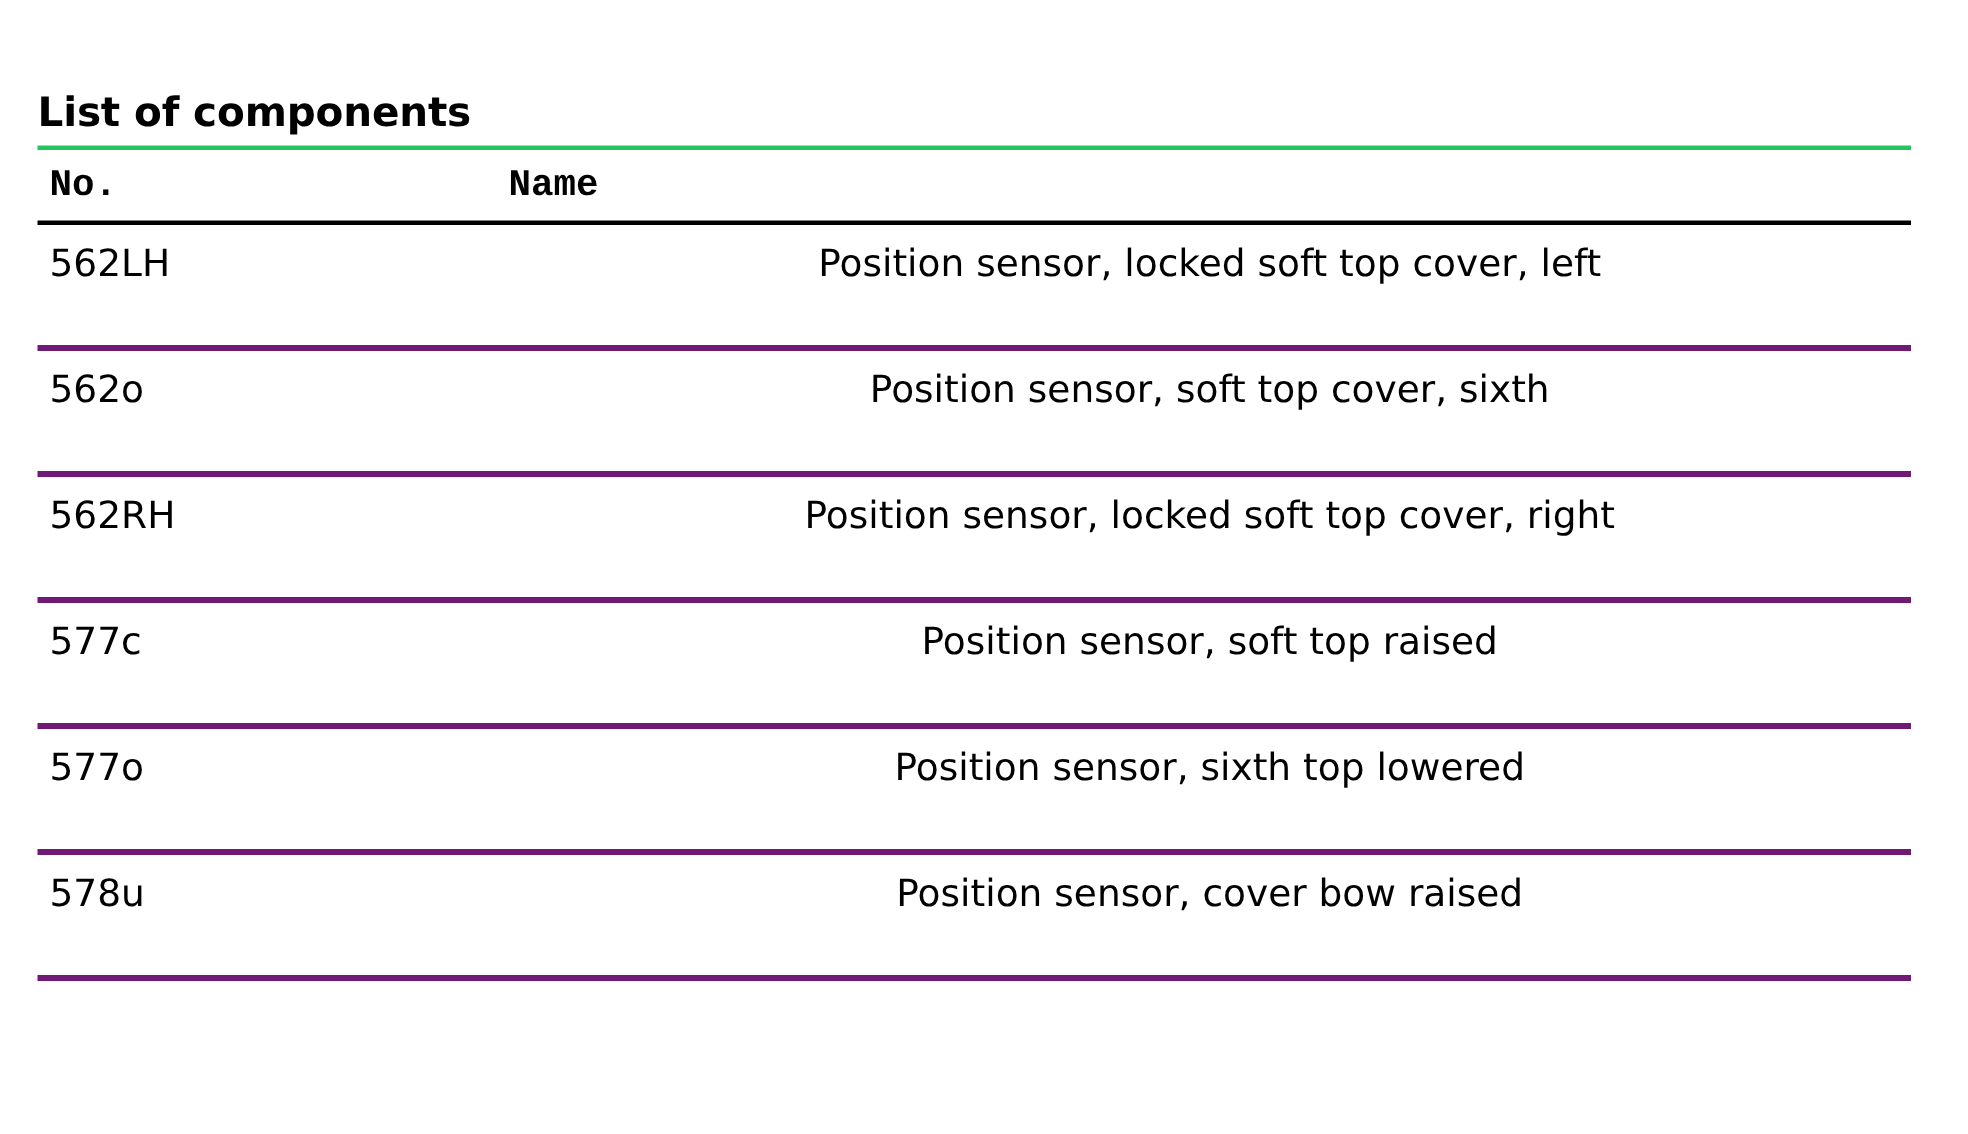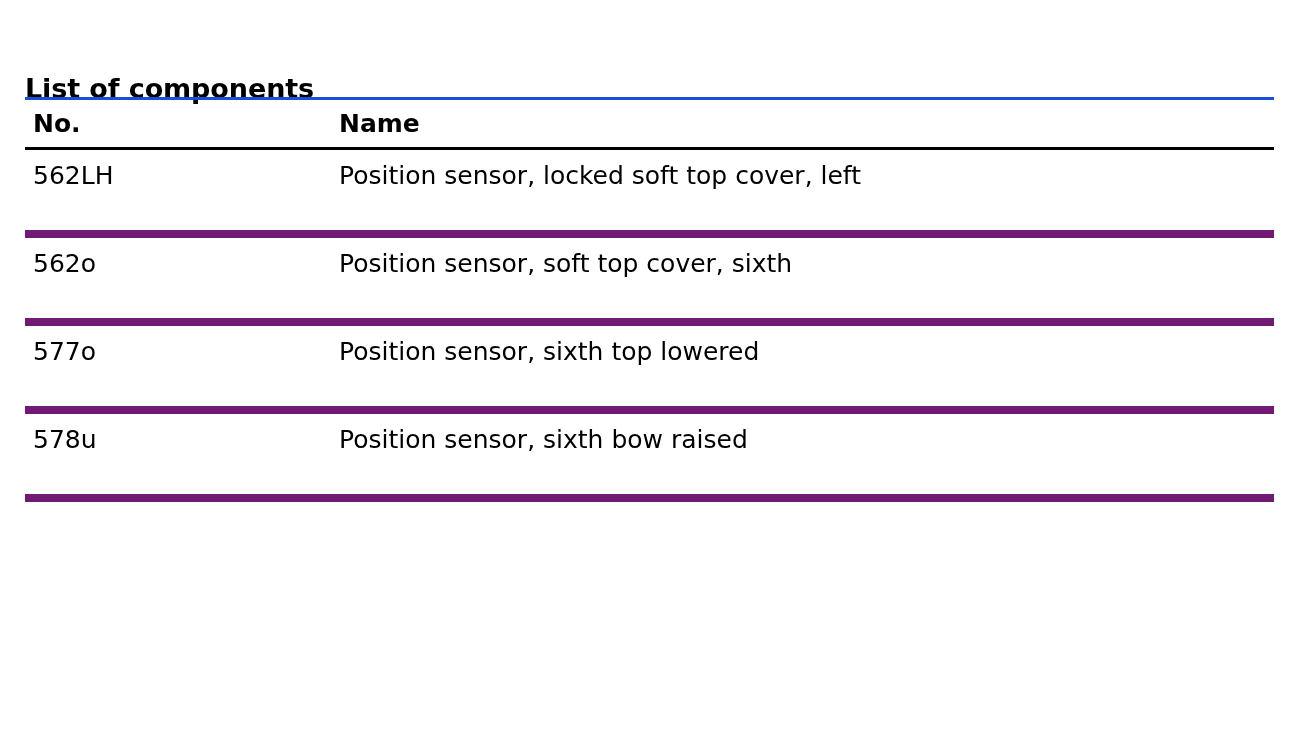--- a/index.html
+++ b/index.html
@@ -21,21 +21,21 @@
     position: relative;
     width: 1312px;
     height: 756px;
     background: #ffffff;
   }
 
   
   .doc-title {
     position: absolute;
     left: 25px;
-    top: 29px;
+    top: 16px;
     font-size: 27px;
     font-weight: bold;
     letter-spacing: -0.1px;
     line-height: 32px;
     white-space: nowrap;
     margin-top: 44px;
   }
 
   
   .components-table {
@@ -53,46 +53,47 @@
   .components-table th,
   .components-table td {
     text-align: left;
     vertical-align: top;
     padding: 0;
     border: 0;
   }
 
   
   .components-table thead tr {
-    border-top: 3px solid #1d4ed8;
+    border-top: 3px solid #22c55e;
     border-bottom: 3px solid #000000;
+    font-family: Liberation Mono, monospace;
   }
   .components-table thead th {
     height: 47px;
     font-size: 25px;
     font-weight: bold;
     line-height: 47px;
     white-space: nowrap;
   }
   .components-table thead th.cell-no   { padding-left: 8px; }
   .components-table thead th.cell-name { padding-left: 7px; margin-left: 22px; }
 
   
   .components-table tbody tr {
-    border-bottom: 8px solid #701a75;
+    border-bottom: 4px solid #701a75;
   }
   .components-table tbody td {
     height: 80px;
     font-size: 25px;
     font-weight: normal;
     line-height: 51px;
     white-space: nowrap;
   }
   .components-table tbody td.cell-no   { padding-left: 8px; }
-  .components-table tbody td.cell-name { padding-left: 7px; }
+  .components-table tbody td.cell-name { padding-left: 7px; text-align: center; }
 </style>
 </head>
 <body>
 
 <div class="page">
 
   <h1 class="doc-title">List of components</h1>
 
   <table class="components-table">
     <colgroup>
@@ -108,23 +109,31 @@
     <tbody>
       <tr>
         <td class="cell-no">562LH</td>
         <td class="cell-name">Position sensor, locked soft top cover, left</td>
       </tr>
       <tr>
         <td class="cell-no">562o</td>
         <td class="cell-name">Position sensor, soft top cover, sixth</td>
       </tr>
       <tr>
+        <td class="cell-no">562RH</td>
+        <td class="cell-name">Position sensor, locked soft top cover, right</td>
+      </tr>
+      <tr>
+        <td class="cell-no">577c</td>
+        <td class="cell-name">Position sensor, soft top raised</td>
+      </tr>
+      <tr>
         <td class="cell-no">577o</td>
         <td class="cell-name">Position sensor, sixth top lowered</td>
       </tr>
       <tr>
         <td class="cell-no">578u</td>
-        <td class="cell-name">Position sensor, sixth bow raised</td>
+        <td class="cell-name">Position sensor, cover bow raised</td>
       </tr>
     </tbody>
   </table>
 
 </div>
 
 </body></html>

